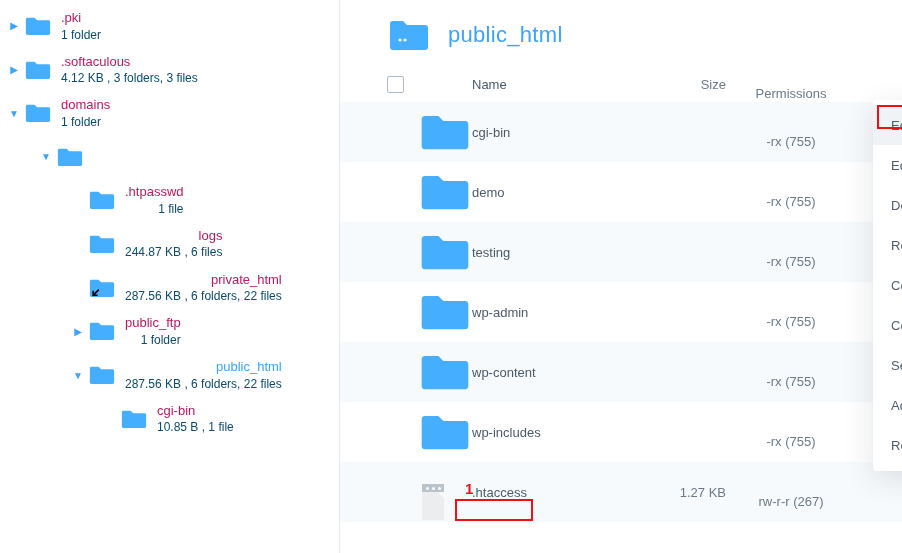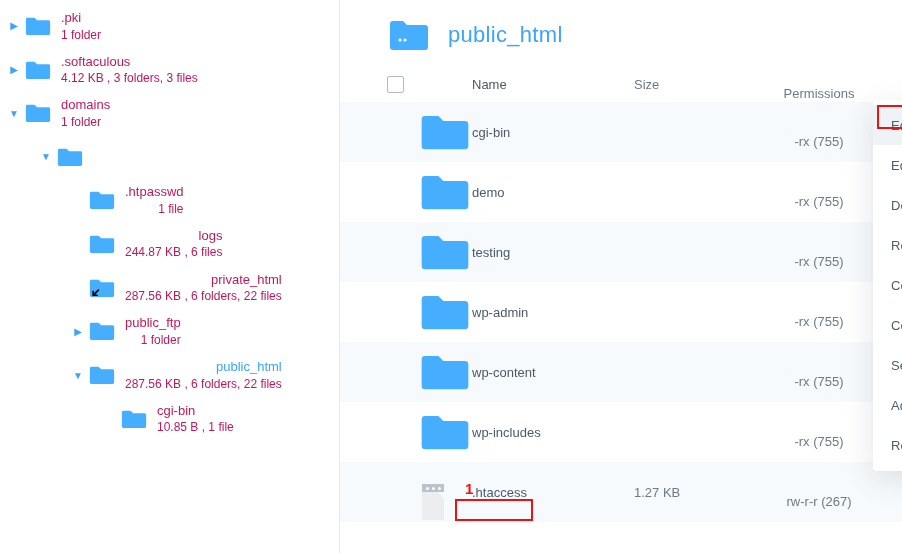--- a/index.html
+++ b/index.html
@@ -47,21 +47,21 @@
   .tree-item .folder-icon {
     width: 26px;
     height: 22px;
     margin-right: 10px;
     flex-shrink: 0;
   }
   .folder-svg { width: 100%; height: 100%; display: block; }
   .tree-text { line-height: 1.35; }
   .tree-text .name { color: #be185d; }
   .tree-text .name.highlight { color: #3aa4ff; }
-  .tree-text .meta { color: #be185d; font-size: 12px; }
+  .tree-text .meta { color: #0c4a6e; font-size: 12px; }
 
   .indent-0 { padding-left: 6px; }
   .indent-1 { padding-left: 38px; }
   .indent-2 { padding-left: 70px; text-align: right; }
   .indent-3 { padding-left: 102px; }
 
   
   .main-header {
     display: flex;
     align-items: center;
@@ -77,32 +77,32 @@
     color: #3aa4ff;
     letter-spacing: .3px;
   }
   .table {
     width: 100%;
   }
   .row {
     display: flex;
     align-items: center;
     height: 60px;
-    padding: 0 8px 0 30px;
+    padding: 0 36px 0 30px;
   }
   .row-header { height: 36px; color: #7a8894; }
   .row.even { background: #f7fafc; }
   .col-check { width: 50px; display:flex; justify-content:center; }
   .checkbox {
     width: 17px; height: 17px; border: 1.5px solid #b0bcc5; border-radius: 2px;
   }
   .col-icon { width: 50px; }
   .col-icon .folder-icon { width: 30px; height: 25px; }
   .col-name { flex: 1; color: #4a5a68; padding-left: 2px; }
-  .col-size { width: 120px; text-align: left; color: #6b7a88; }
+  .col-size { width: 120px; text-align: right; color: #6b7a88; }
   .col-perm { width: 140px; text-align: center; color: #6b7a88; padding-right: 10px; margin-top: 18px; }
   .file-icon {
     width: 26px; height: 32px; position: relative;
   }
   .file-icon .sheet {
     width: 22px; height: 28px; background: #ecedee; position:absolute; top:0; left:2px;
     border-radius: 1px;
     clip-path: polygon(0 0, 72% 0, 100% 22%, 100% 100%, 0 100%);
   }
   .file-icon .bar {

